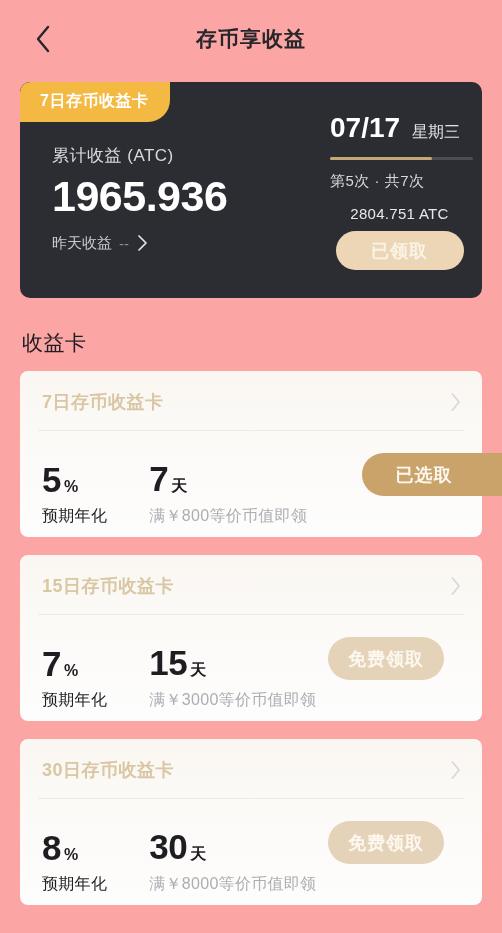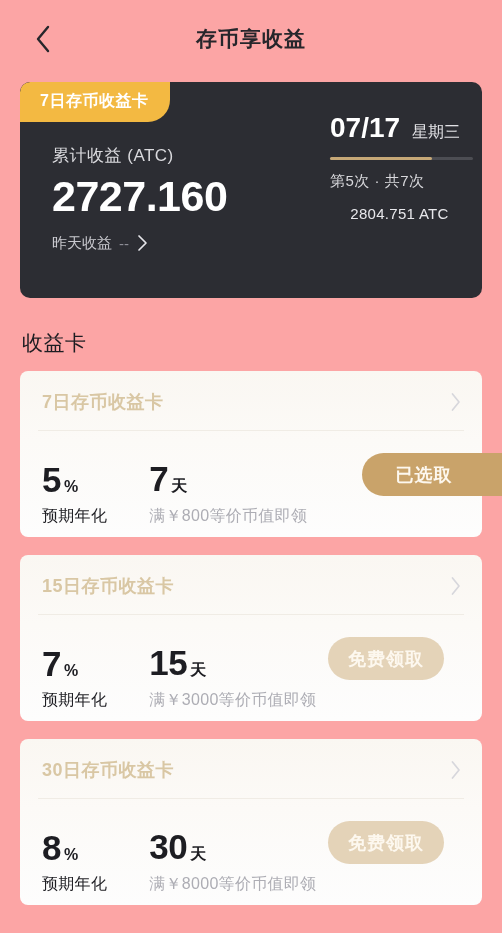--- a/index.html
+++ b/index.html
@@ -270,21 +270,21 @@
       </span>
     </div>
     <div class="header-title">存币享收益</div>
   </div>
 
   <div class="summary-card">
     <div class="badge-tab">7日存币收益卡</div>
 
     <div class="summary-left">
       <div class="sum-label">累计收益 (ATC)</div>
-      <div class="sum-amount">2727.160</div>
+      <div class="sum-amount">1965.936</div>
       <div class="sum-sub">
         <span class="sum-sub-label">昨天收益</span>
         <span class="sum-sub-value">--</span>
         <span>
           <svg width="12" height="18" viewBox="0 0 12 18" fill="none">
             <path d="M3 2 L10 9 L3 16" stroke="#e6e6ea" stroke-width="1.7" stroke-linecap="round" stroke-linejoin="round"></path>
           </svg>
         </span>
       </div>
     </div>
@@ -294,20 +294,21 @@
     <div class="summary-right">
       <div class="date-row">
         <span class="date-num">07/17</span>
         <span class="date-week">星期三</span>
       </div>
       <div class="progress-track">
         <div class="progress-fill" id="progress-fill" style="width: 71%;"></div>
       </div>
       <div class="count-text">第5次 · 共7次</div>
       <div class="amount-text">2804.751 ATC</div>
+      <div class="claim-btn">已领取</div>
     </div>
   </div>
 
   <div class="section-title">收益卡</div>
 
   <div class="cards" id="cards-container">
       <div class="income-card">
         <div class="ic-head">
           <span class="ic-title">7日存币收益卡</span>
           <span class="ic-chevron">

